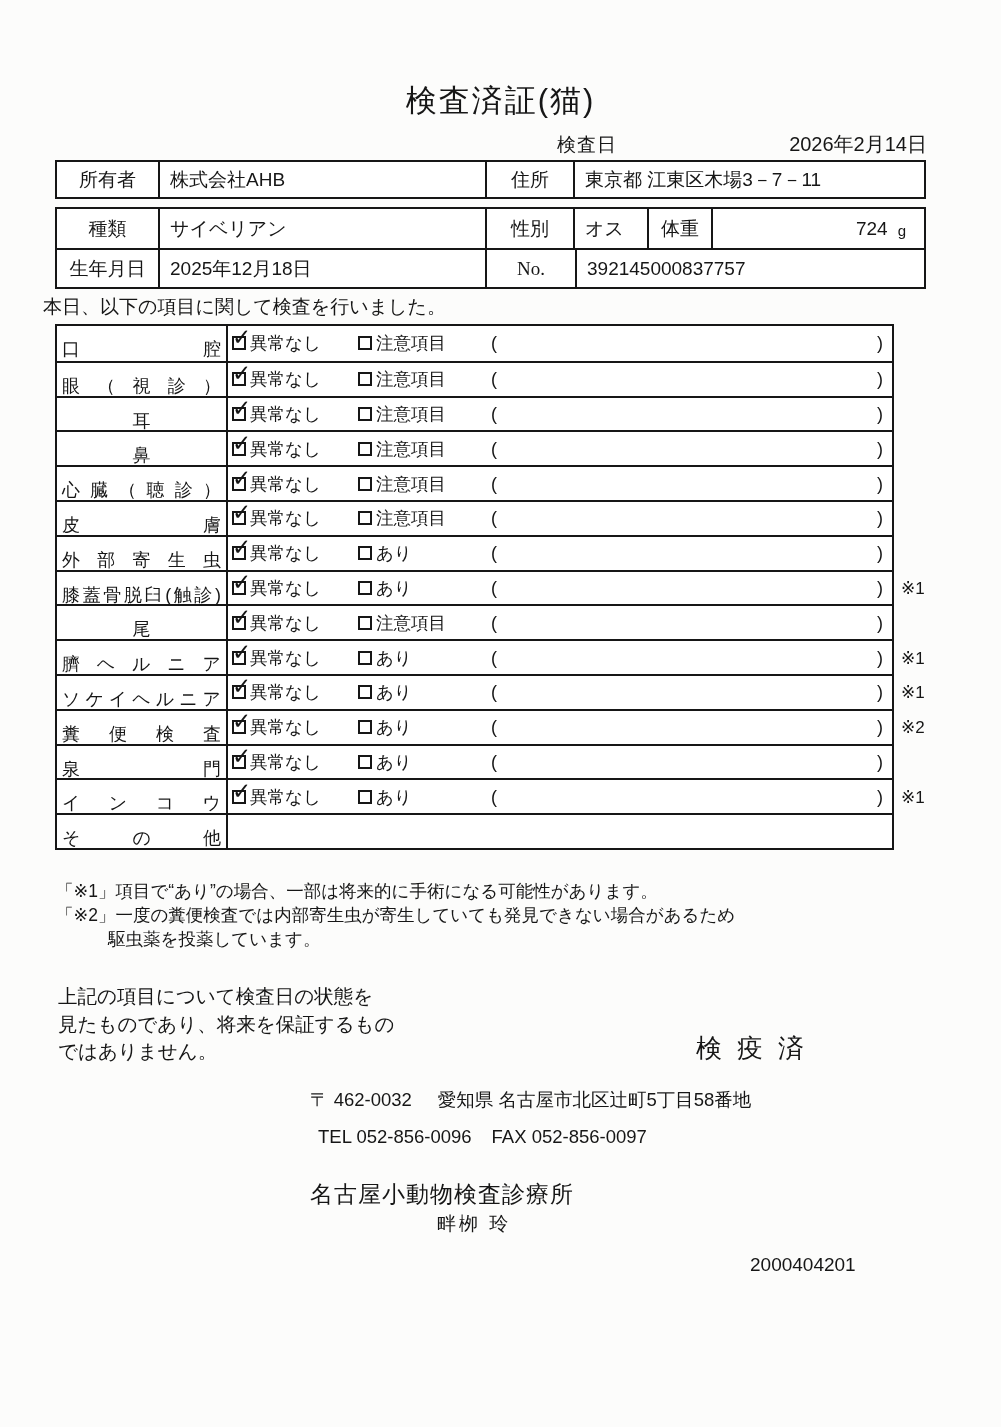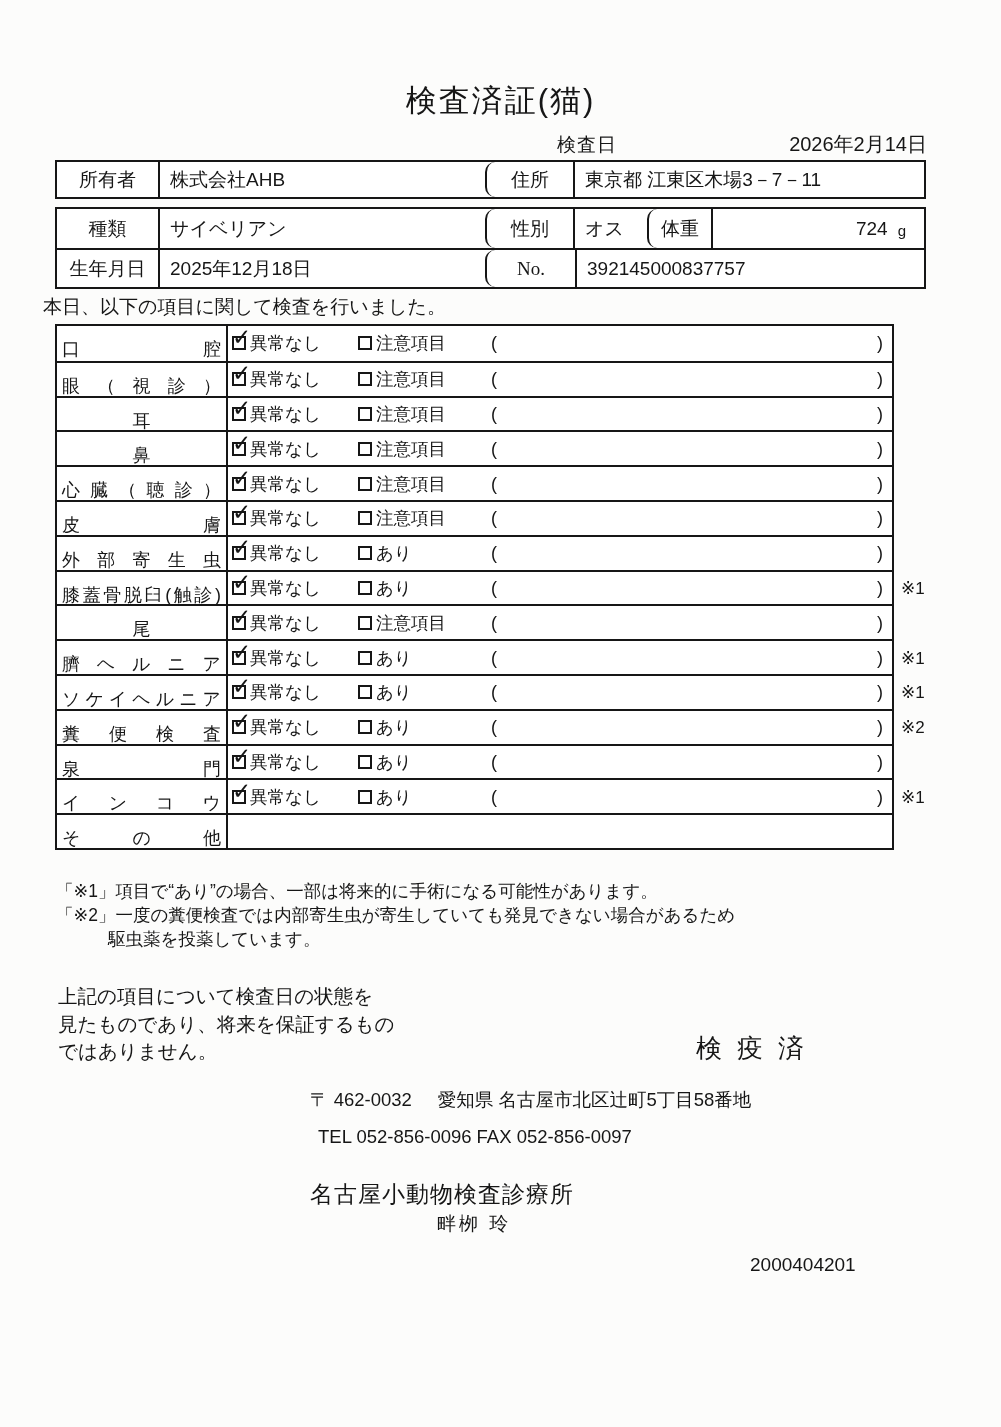--- a/index.html
+++ b/index.html
@@ -21,21 +21,21 @@
   .exam-date-row .lbl { font-size:19px; letter-spacing:1px; }
   .exam-date-row .val { font-size:20px; }
 
   .htable { position:absolute; left:55px; width:871px; border:2px solid #161616; background:#fff; }
   .hrow { display:flex; }
   .hrow + .hrow { border-top:2px solid #161616; }
   .hcell {
     display:flex; align-items:center; font-size:19px;
     padding:0 10px; overflow:hidden; white-space:nowrap;
   }
-  .hcell.lab { justify-content:center; padding:0 4px;border-radius:10px; }
+  .hcell.lab { justify-content:center; padding:0 4px; }
   .hcell + .hcell { border-left:2px solid #161616; }
   .t1 { top:160px; } .t1 .hrow { height:35px; }
   .t2 { top:207px; } .t2 .hrow { height:39px; }
   .w-label { width:101px; }
   .w-value { width:327px; }
   .w-addr-label { width:88px; }
   .w-addr-value { flex:1; }
   .w-sex-val { width:74px; }
   .w-weight-label { width:64px; padding:0 2px; }
   .w-weight-val { flex:1; justify-content:flex-end; padding-right:18px; }
@@ -77,21 +77,21 @@
     margin-left:9px; font-size:17px; white-space:nowrap;
   }
 
   .footnotes { position:absolute; top:880px; left:56px; font-size:17.5px; line-height:1.36; }
   .footnotes .indent { padding-left:52px; }
 
   .disclaimer { position:absolute; top:983px; left:58px; font-size:19.5px; line-height:1.42; }
   .stamp { position:absolute; top:1031px; left:696px; font-size:26px; letter-spacing:15px; white-space:nowrap; }
 
   .postal-row { position:absolute; top:1087px; left:310px; font-size:18.5px; display:flex; gap:26px; white-space:nowrap; }
-  .tel-row { position:absolute; top:1126px; left:318px; font-size:18.5px; display:flex; gap:5px; white-space:nowrap; }
+  .tel-row { position:absolute; top:1126px; left:318px; font-size:18.5px; display:flex; gap:20px; white-space:nowrap; }
   .clinic { position:absolute; top:1179px; left:310px; font-size:23px; letter-spacing:1px; }
   .vet { position:absolute; top:1211px; left:437px; font-size:19px; letter-spacing:3px; }
   .serial { position:absolute; top:1254px; left:750px; font-size:19px; }
 </style>
 </head>
 <body>
 
 <div class="page">
 
   <div class="title">検査済証(猫)</div>

